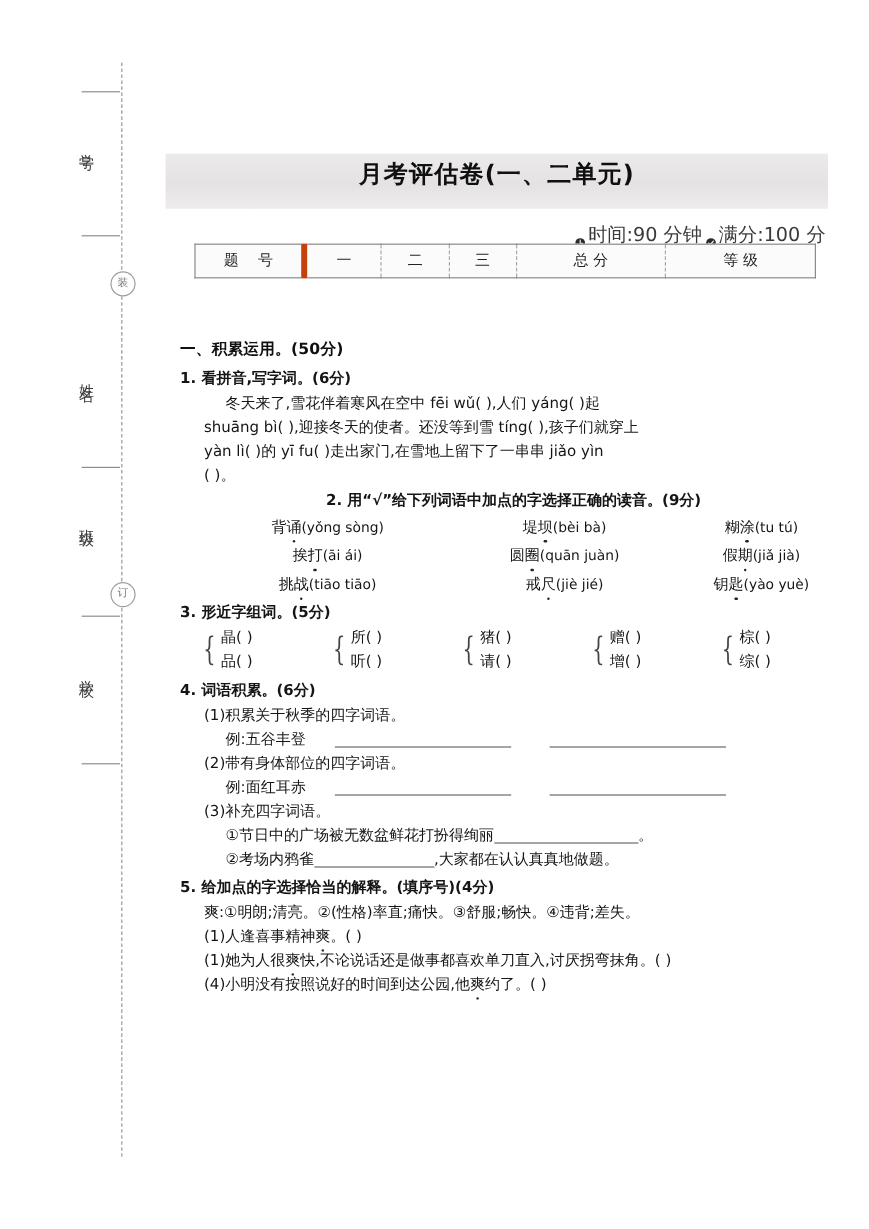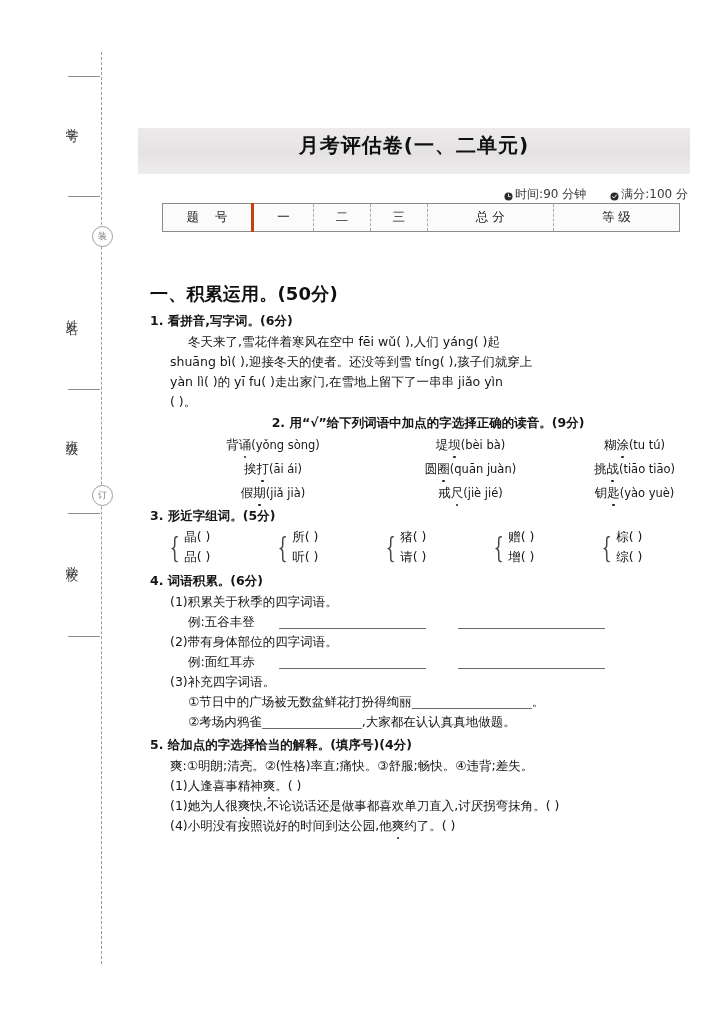--- a/index.html
+++ b/index.html
@@ -91,23 +91,23 @@
     letter-spacing: 1px;
     color: #101010;
   }
 
   
   .meta-row {
     position: absolute;
     right: 36px;
     top: 186px;
     display: flex;
-    gap: 24px;
+    gap: 3px;
     align-items: center;
-    font-size: 12px;
+    font-size: 16px;
     color: #3a3a3a;
   }
   .meta-item { display: flex; align-items: center; gap: 2px; white-space: nowrap; }
   .meta-ico { width: 9px; height: 9px; display:inline-block; }
 
   
   .score-table {
     position: absolute;
     left: 32px;
     top: 203px;
@@ -120,27 +120,27 @@
     height: 27px;
     text-align: center;
     font-size: 12.5px;
     color: #222;
     border-right: 1px dashed #aaa;
     border-bottom: 1px dashed #aaa;
     padding: 0;
   }
   .score-table tr:last-child td { border-bottom: none; }
   .score-table td:last-child { border-right: none; }
-  .score-table td.lead { width: 88px; border-right: 3px solid #c2410c; letter-spacing: 6px; text-indent: 6px; }
+  .score-table td.lead { width: 88px; border-right: 5px solid #c2410c; letter-spacing: 6px; text-indent: 6px; }
 
   
   .content { position: absolute; left: 20px; top: 282px; width: 556px; }
 
   .sec-head {
-    font-size: 18px;
+    font-size: 13px;
     font-weight: bold;
     color: #101010;
     margin: 0 0 7px 0;
     letter-spacing: .2px;
   }
   .q {
     margin: 0 0 3px 0;
     font-size: 12.5px;
     color: #151515;
   }
@@ -280,23 +280,23 @@
         <span class="q-num">2.</span>
         <span>用“√”给下列词语中加点的字选择正确的读音。(9分)</span>
       </div>
       <div class="py-grid">
         <div class="py-cell"><span>背</span><span class="dotchar">诵</span><span class="py">(yǒng  sòng)</span></div>
         <div class="py-cell"><span>堤</span><span class="dotchar">坝</span><span class="py">(bèi  bà)</span></div>
         <div class="py-cell"><span>糊</span><span class="dotchar">涂</span><span class="py">(tu  tú)</span></div>
 
         <div class="py-cell"><span>挨</span><span class="dotchar">打</span><span class="py">(āi  ái)</span></div>
         <div class="py-cell"><span>圆</span><span class="dotchar">圈</span><span class="py">(quān  juàn)</span></div>
+        <div class="py-cell"><span>假</span><span class="dotchar">期</span><span class="py">(jiǎ  jià)</span></div>
+
         <div class="py-cell"><span>挑</span><span class="dotchar">战</span><span class="py">(tiāo  tiāo)</span></div>
-
-        <div class="py-cell"><span>假</span><span class="dotchar">期</span><span class="py">(jiǎ  jià)</span></div>
         <div class="py-cell"><span>戒</span><span class="dotchar">尺</span><span class="py">(jiè  jié)</span></div>
         <div class="py-cell"><span>钥</span><span class="dotchar">匙</span><span class="py">(yào  yuè)</span></div>
       </div>
     </div>
 
     <div class="q" style="margin-top:4px;">
       <div class="q-head">
         <span class="q-num">3.</span>
         <span>形近字组词。(5分)</span>
       </div>

